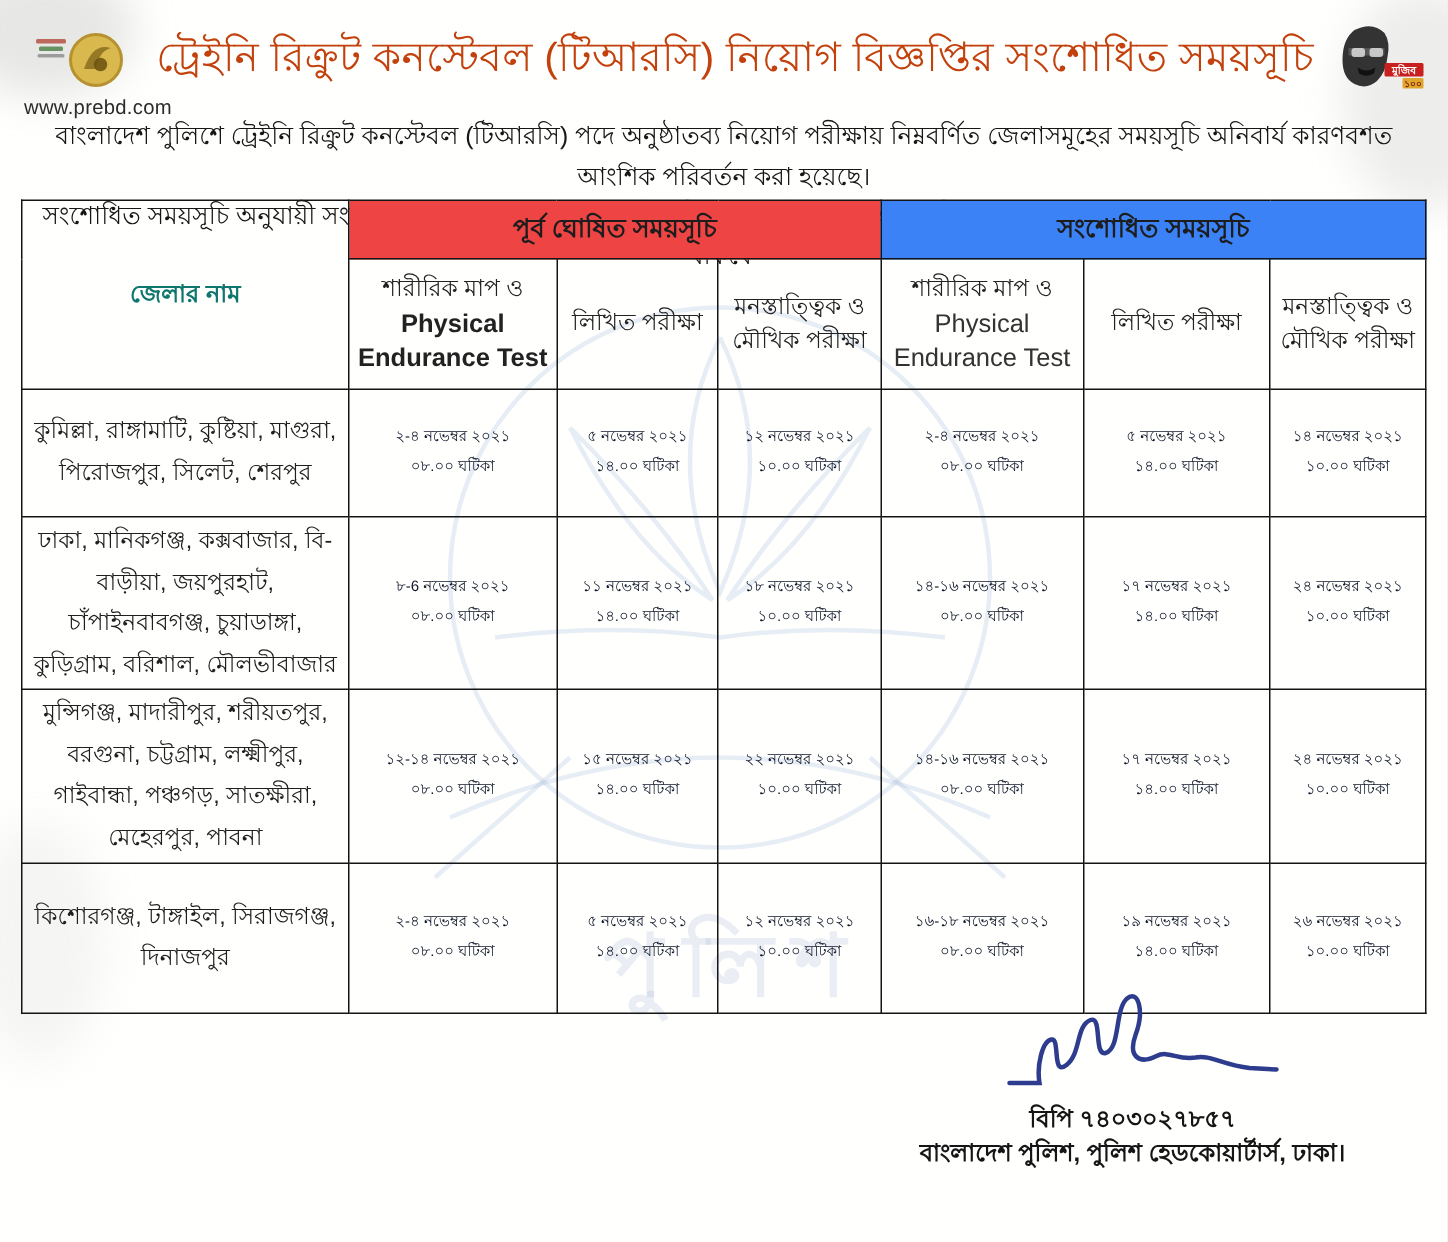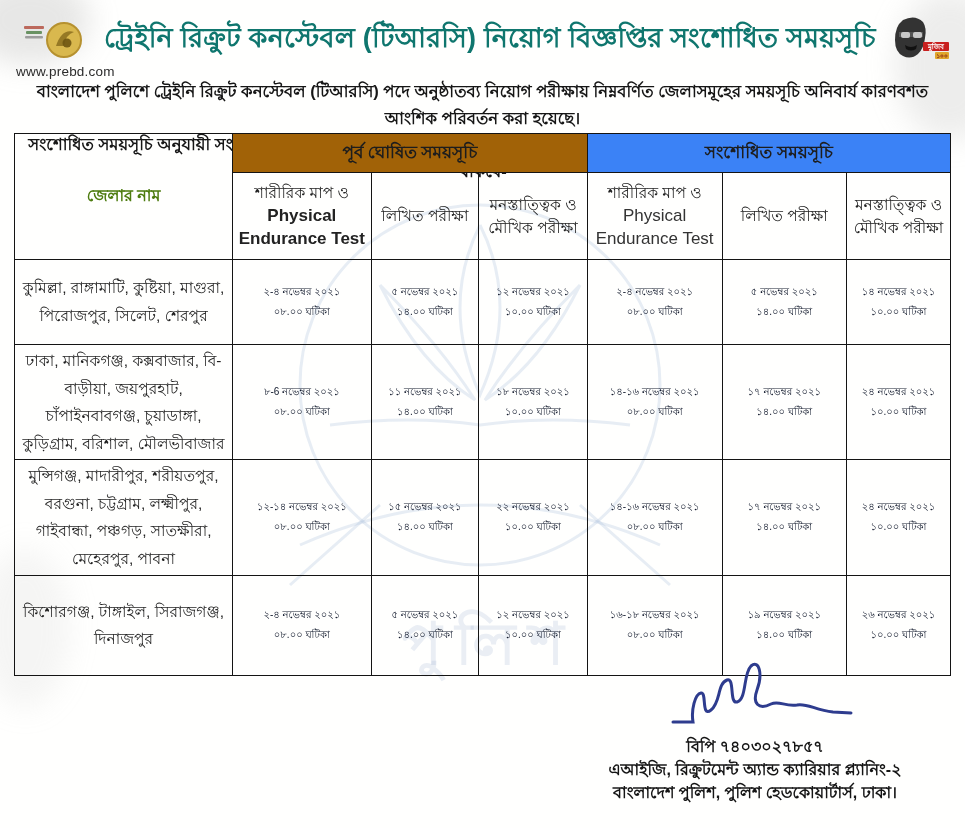--- a/index.html
+++ b/index.html
@@ -14,50 +14,50 @@
   .smudge.tl{left:-30px;top:-25px;width:120px;height:90px;background:rgba(160,160,160,.25);}
   .smudge.tr{right:-40px;top:-10px;width:110px;height:150px;background:rgba(175,175,175,.22);}
   .smudge.bl{left:-20px;bottom:120px;width:90px;height:160px;background:rgba(190,190,190,.15);}
 
   
   .logo-left{position:absolute;left:22px;top:16px;width:66px;height:50px;}
   .site-url{position:absolute;left:16px;top:64px;font-size:13.5px;color:#2b2b2b;letter-spacing:.2px;}
   .doc-title{
     position:absolute;left:95px;top:16px;width:790px;height:46px;
     display:flex;align-items:center;justify-content:center;
-    font-size:27px;font-weight:700;color:#0f766e;letter-spacing:.2px;white-space:nowrap;
+    font-size:27px;font-weight:400;color:#c2410c;letter-spacing:.2px;white-space:nowrap;
   }
   .logo-right{position:absolute;right:8px;top:12px;width:72px;height:58px;}
 
   .intro{
     position:absolute;left:14px;top:78px;width:937px;
-    text-align:center;font-size:16.5px;font-weight:700;color:#161616;line-height:1.62;
+    text-align:center;font-size:16.5px;font-weight:400;color:#161616;line-height:1.62;
   }
 
   
   .wm-svg{position:absolute;left:230px;top:165px;pointer-events:none;}
   .wm-text{
     position:absolute;left:320px;top:600px;width:340px;text-align:center;
     font-size:58px;font-weight:700;color:rgba(148,170,205,.20);letter-spacing:14px;
     pointer-events:none;
   }
 
   
   table.sched{
     position:absolute;left:14px;top:133px;width:937px;
     border-collapse:collapse;table-layout:fixed;
   }
   table.sched th,table.sched td{
     border:1.6px solid #141414;text-align:center;vertical-align:middle;
     padding:2px 4px;background:transparent;
   }
   .band{height:34px;font-size:17px;font-weight:700;color:#1d1d1d;}
-  .band.yellow{background:#a16207;font-family:Liberation Serif, serif;}
+  .band.yellow{background:#ef4444;}
   .band.green{background:#3b82f6;}
-  .district-h{font-size:16px;font-weight:600;color:#4d7c0f;}
+  .district-h{font-size:16px;font-weight:600;color:#0f766e;}
   .subhead{height:82px;font-weight:400;}
   .sub-bn{font-size:15.5px;color:#222;line-height:1.5;}
   .sub-en{font-size:17px;line-height:1.35;color:#222;}
   .sub-en.b{font-weight:700;}
   .sub-en.r{font-weight:400;color:#333;}
   .r1{height:85px;} .r2{height:92px;} .r3{height:95px;padding-left:11px;} .r4{height:100px;}
   .district-cell{font-size:15.5px;color:#1f1f1f;line-height:1.78;font-weight:500;padding:4px 8px;}
   .slot{font-size:10px;color:#0f172a;line-height:2.0;font-weight:500;}
   .slot span{display:block;}
 
@@ -271,17 +271,16 @@
           </td>
       </tr>
     </tbody>
   </table>
 
   <svg class="sig-scribble" width="230" height="75" viewBox="0 0 230 75">
     <path d="M18 62 L38 62 C36 50 40 34 46 33 C52 32 46 58 56 50 C66 42 62 24 72 20 C80 17 74 44 82 42 C92 39 88 14 96 6 C104 -1 108 14 102 30 C97 44 104 50 116 44 C124 40 130 47 142 45 C152 43 160 50 178 52 L196 53" fill="none" stroke="#2e3c8e" stroke-width="3" stroke-linecap="round"></path>
   </svg>
   <div class="sig-block">
     <div class="sig-line">বিপি ৭৪০৩০২৭৮৫৭</div>
-    <div class="sig-line">এআইজি, রিক্রুটমেন্ট অ্যান্ড ক্যারিয়ার প্ল্যানিং-২</div>
     <div class="sig-line">বাংলাদেশ পুলিশ, পুলিশ হেডকোয়ার্টার্স, ঢাকা।</div>
   </div>
 
 </div>
 
 </body></html>

